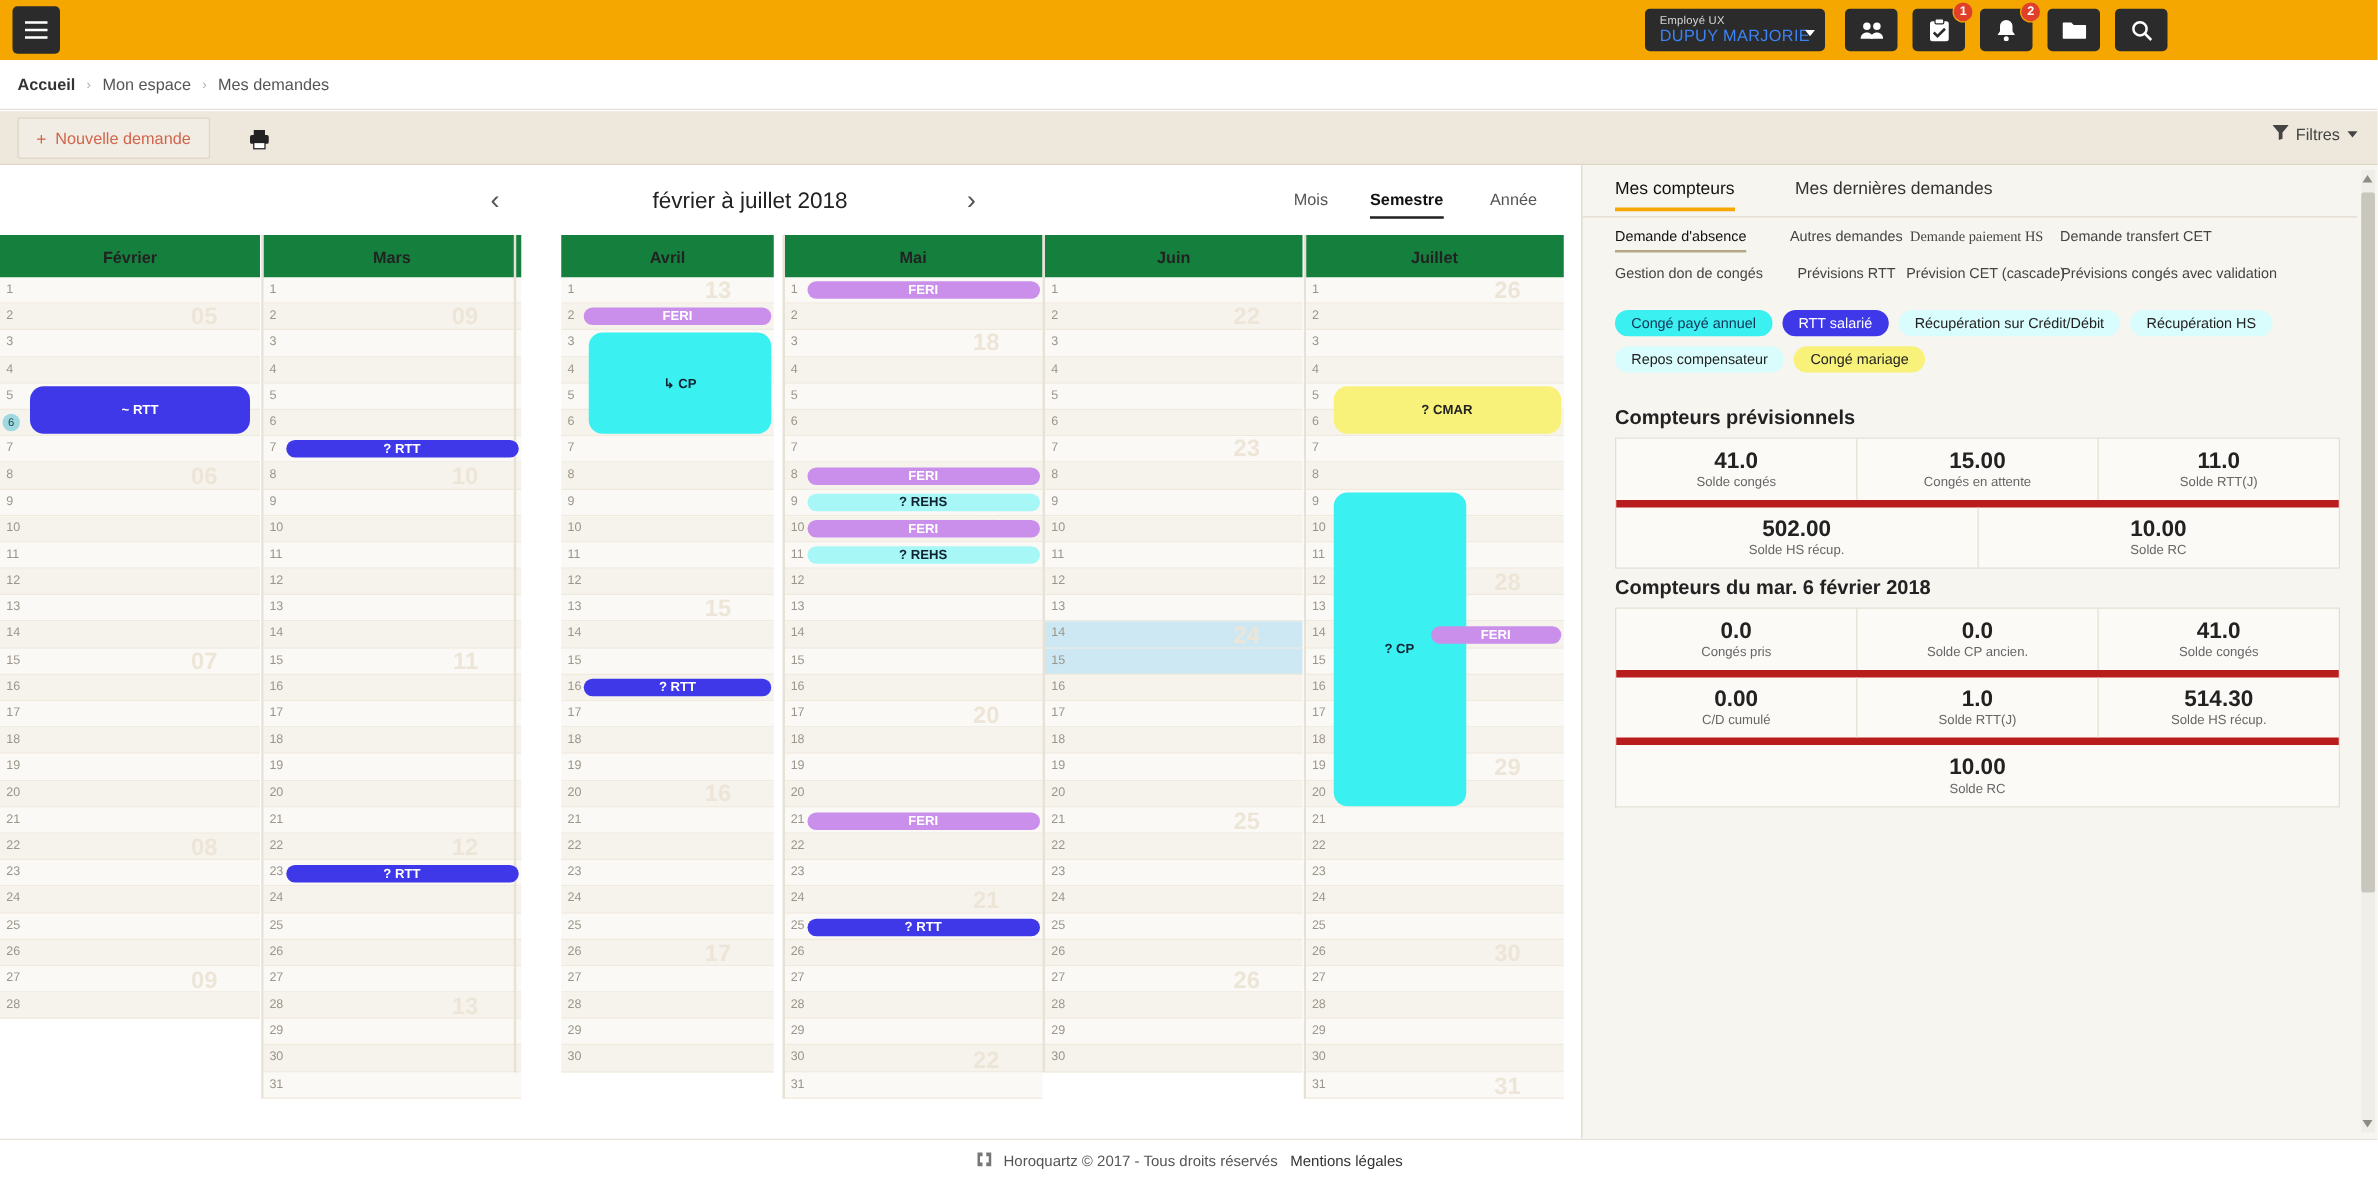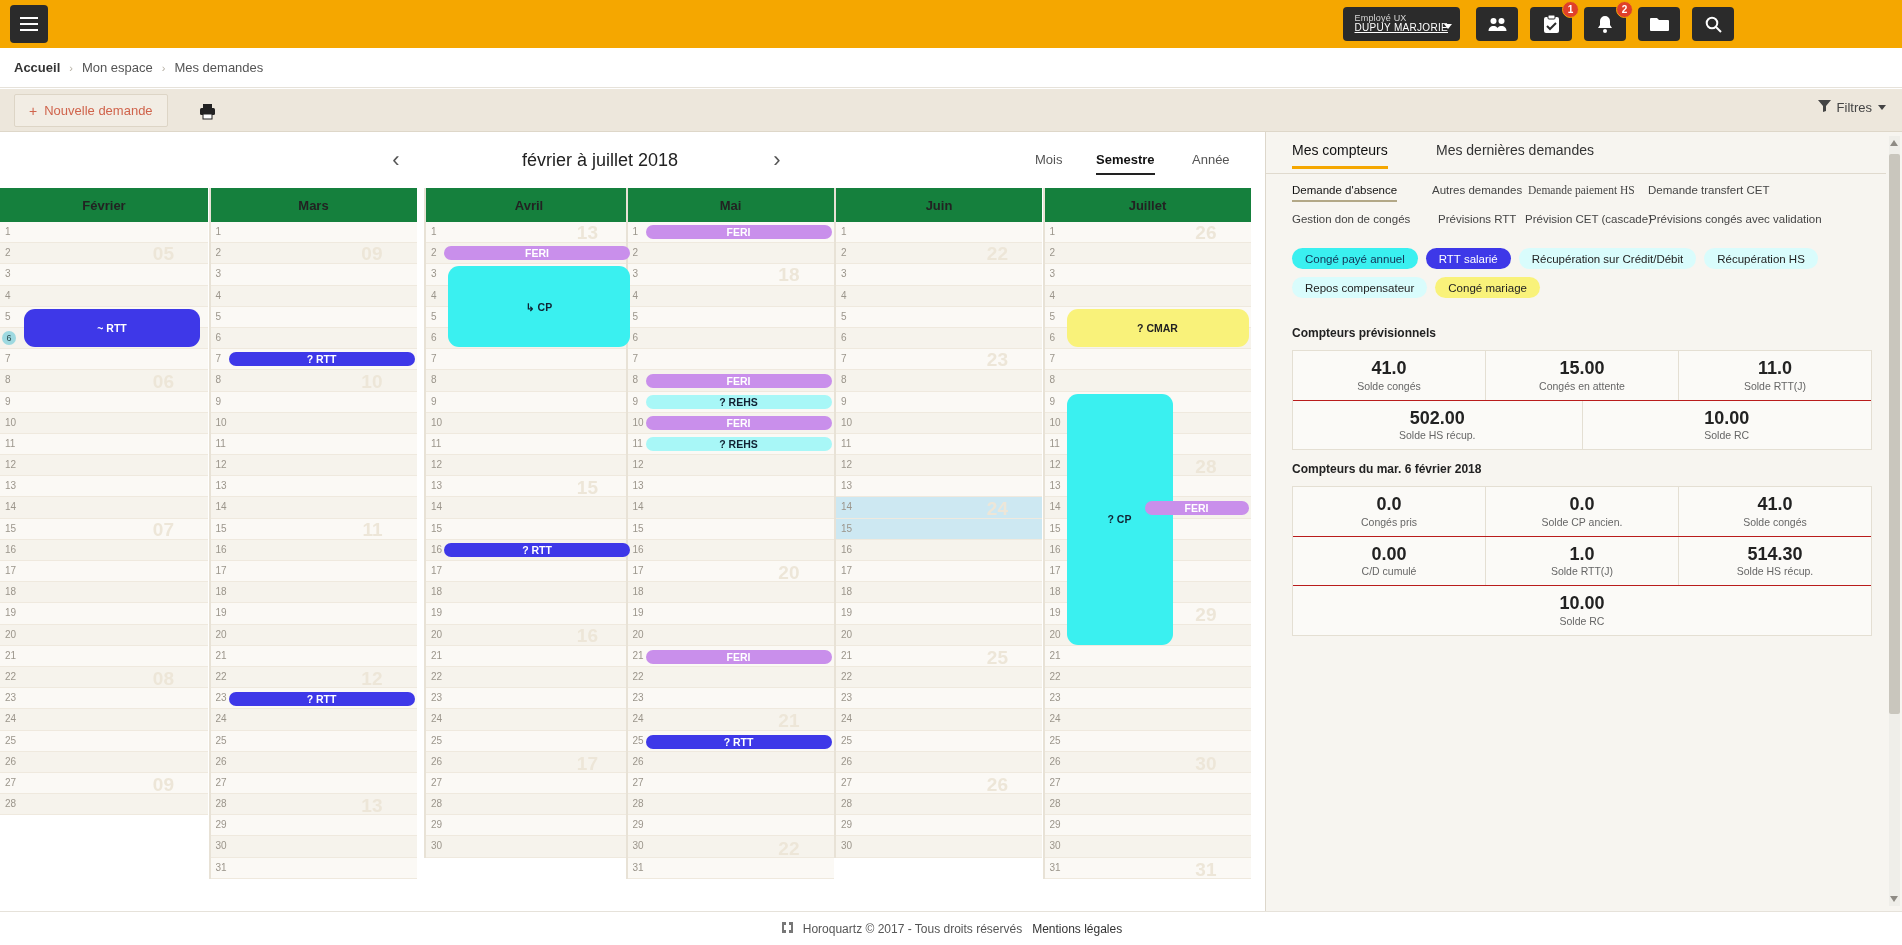--- a/index.html
+++ b/index.html
@@ -23,21 +23,21 @@
   #burger .stack{display:flex;flex-direction:column;align-items:center;}
 
   .hdr-btn{
     position:absolute; top:7px; height:34px; background:#2b2b2b;
     border-radius:4px; display:flex; align-items:center; justify-content:center;
     color:#fff; cursor:pointer;
   }
   #user-menu{ right:442px; padding:0 12px; flex-direction:column; align-items:flex-start;
      justify-content:center; line-height:1.05;}
   #user-menu .role{ font-size:9px; color:#d8d8d8; letter-spacing:.2px;}
-  #user-menu .name{ font-size:10px; color:#ffffff; letter-spacing:.3px;text-decoration:underline;}
+  #user-menu .name{ font-size:13px; color:#3b82f6; letter-spacing:.3px;}
   #user-menu .caret{ position:absolute; right:8px; top:17px;
      border-left:4px solid transparent;border-right:4px solid transparent;border-top:5px solid #fff;}
   #btn-team{ right:384px; width:42px;}
   #btn-tasks{ right:330px; width:42px;}
   #btn-bell{ right:276px; width:42px;}
   #btn-folder{ right:222px; width:42px;}
   #btn-search{ right:168px; width:42px;}
   .badge{
     position:absolute; top:-6px; right:-7px; min-width:17px; height:17px;
     background:#e0402a; color:#fff; border-radius:50%; font-size:10px;
@@ -173,29 +173,29 @@
   #st-4{left:26px;top:29px;} #st-5{left:172px;top:29px;}
   #st-6{left:259px;top:29px;} #st-7{left:383px;top:29px;}
 
   #chips{ position:absolute; left:26px; top:116px; width:580px;}
   .chip{
     display:inline-flex; align-items:center; height:21px; border-radius:11px;
     padding:0 13px; font-size:11.5px; margin:0 8px 8px 0; cursor:pointer;
   }
 
   .sect-title{
-    position:absolute; left:26px; font-size:12px; font-weight:bold; color:#222;
+    position:absolute; left:26px; font-size:16px; font-weight:bold; color:#222;
   }
   #ct1-title{ top:194px; }
   #ct2-title{ top:330px; }
 
   .ctbl{ position:absolute; left:26px; width:580px; border:1px solid #e4dfd3; background:#FBFAF7;}
   #ctbl1{ top:218px;}
   #ctbl2{ top:354px;}
-  .crow{ display:flex; border-bottom:1px solid #b91c1c;}
+  .crow{ display:flex; border-bottom:6px solid #b91c1c;}
   .crow:last-child{ border-bottom:none;}
   .ccell{
     flex:1; padding:7px 4px 8px; text-align:center;
     border-right:1px solid #e4dfd3;
   }
   .ccell:last-child{ border-right:none;}
   .cval{ font-size:18px; font-weight:bold; color:#222; line-height:1.15;}
   .clab{ font-size:10.5px; color:#666; margin-top:1px;}
 
   #rp-scrollbar{
@@ -508,21 +508,21 @@
           </div>
           <div class="wk" style="top: 21.23px;">09</div>
           <div class="wk" style="top: 148.61px;">10</div>
           <div class="wk" style="top: 297.22px;">11</div>
           <div class="wk" style="top: 445.83px;">12</div>
           <div class="wk" style="top: 573.21px;">13</div>
           <div class="ev small" style="background: rgb(62, 56, 232); color: rgb(255, 255, 255); top: 130.38px; height: 14px; left: 18px; right: 2px;">? RTT</div>
           <div class="ev small" style="background: rgb(62, 56, 232); color: rgb(255, 255, 255); top: 470.06px; height: 14px; left: 18px; right: 2px;">? RTT</div>
         </div>
       </div>
-      <div class="mcol" style="left: 424px;">
+      <div class="mcol" style="left: 411px; padding-left: 36px;">
         <div class="mname">Avril</div>
         <div style="position: relative;">
           <div class="drow odd">
             <span class="dnum">1</span>
           </div>
           <div class="drow even">
             <span class="dnum">2</span>
           </div>
           <div class="drow odd">
             <span class="dnum">3</span>

